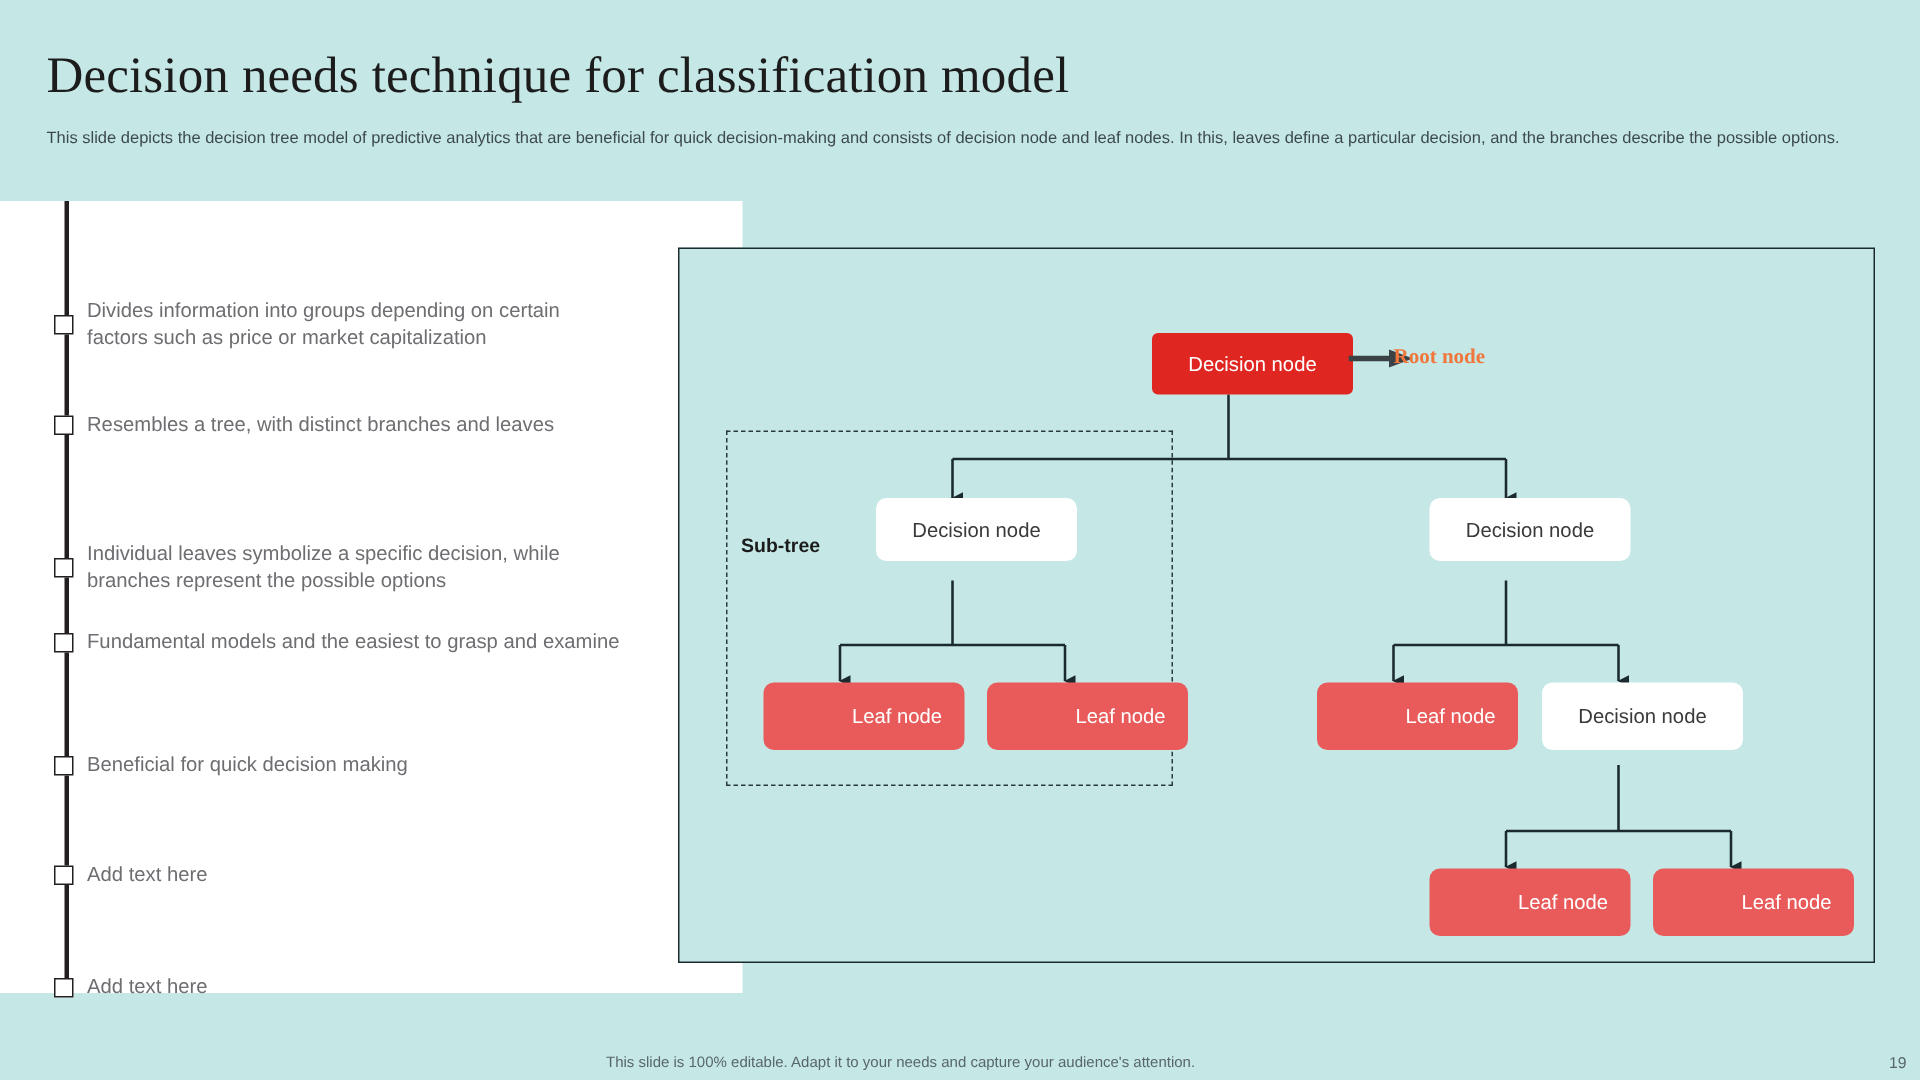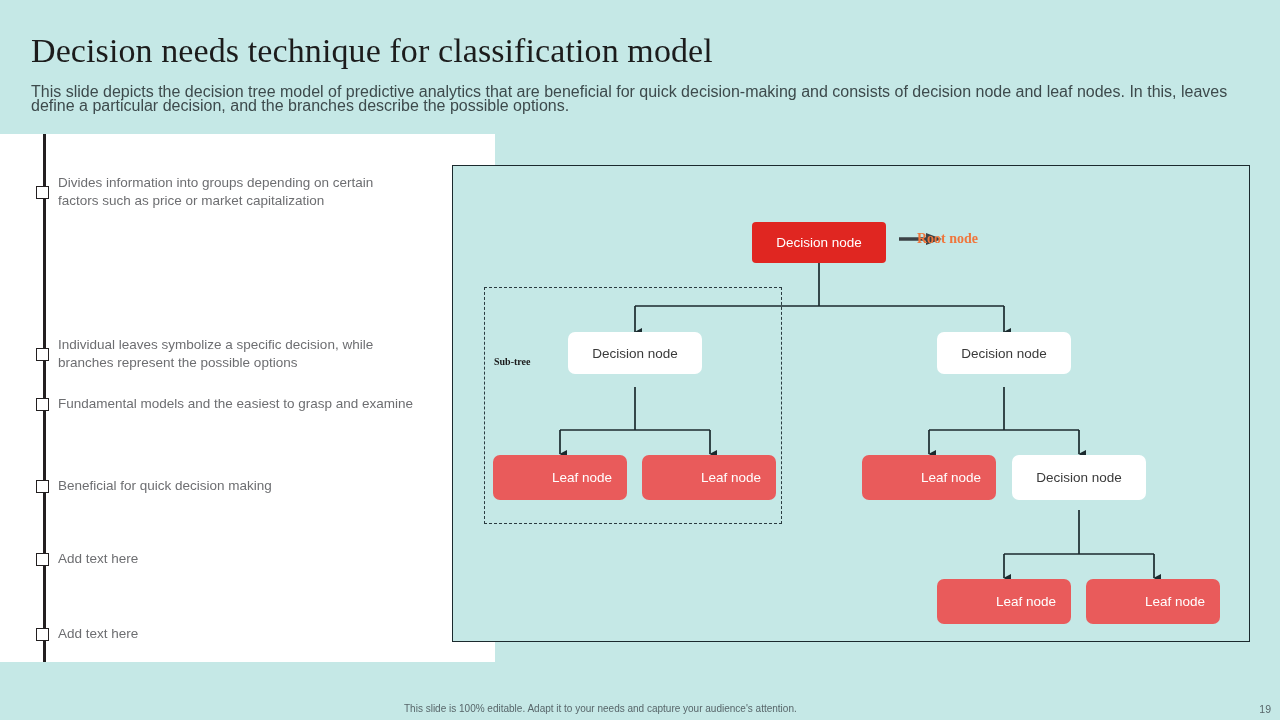--- a/index.html
+++ b/index.html
@@ -22,21 +22,21 @@
     font-size: 34px;
     font-weight: 400;
     color: #1c1c1c;
     letter-spacing: 0.1px;
     line-height: 42px;
   }
   .slide-subtitle {
     position: absolute;
     left: 31px; top: 85px;
     width: 1212px;
-    font-size: 16px;
+    font-size: 11px;
     line-height: 14px;
     color: #3d4a4c;
   }
 
   
   .left-panel {
     position: absolute;
     left: 0; top: 134px;
     width: 495px; height: 528px;
     background: #ffffff;
@@ -50,20 +50,21 @@
   .bullet-list {
     position: absolute;
     left: 0; top: 134px;
     width: 495px; height: 528px;
   }
   .bullet-item {
     position: absolute;
     left: 36px;
     display: flex;
     align-items: center;
+    margin-top: 24px;
   }
   .bullet-marker {
     flex: 0 0 auto;
     width: 13px; height: 13px;
     background: #ffffff;
     border: 1.6px solid #231f20;
     margin-right: 5px;
   }
   .bullet-text {
     font-size: 13.5px;
@@ -94,20 +95,21 @@
   .diagram-title span { padding-left: 0px; }
 
   
   .node {
     position: absolute;
     display: flex;
     align-items: center;
     justify-content: center;
     font-size: 13.5px;
     border-radius: 7px;
+    margin-left: 16px;
   }
   .node.root {
     background: #e02621;
     color: #ffffff;
     border-radius: 4px;
   }
   .node.decision {
     background: #ffffff;
     color: #3a3a3a;
   }
@@ -121,23 +123,23 @@
   .root-note {
     position: absolute;
     font-family: "Liberation Serif", serif;
     font-weight: bold;
     font-size: 14px;
     color: #f0763c;
     white-space: nowrap;
   }
   .subtree-label {
     position: absolute;
-    font-family: Liberation Serif, serif;
+    font-family: Liberation Sans, sans-serif;
     font-weight: bold;
-    font-size: 10px;
+    font-size: 13px;
     color: #1b1b1b;
     white-space: nowrap;
   }
   .subtree-dashed {
     position: absolute;
     border: 1.4px dashed #2a3b40;
     background: transparent;
   }
   .connector-svg {
     position: absolute;
@@ -173,20 +175,24 @@
 <div class="left-panel"></div>
 <div class="timeline-axis"></div>
 
 <div class="bullet-list">
 
   <div class="bullet-item" style="top:40px;">
     <span class="bullet-marker"></span>
     <span class="bullet-text">Divides information into groups depending on certain factors such as price or market capitalization</span>
   </div>
 
+  <div class="bullet-item" style="top:116px;">
+    <span class="bullet-marker"></span>
+    <span class="bullet-text">Resembles a tree, with distinct branches and leaves</span>
+  </div>
 
   <div class="bullet-item" style="top:202px;">
     <span class="bullet-marker"></span>
     <span class="bullet-text">Individual leaves symbolize a specific decision, while branches represent the possible options</span>
   </div>
 
   <div class="bullet-item" style="top:261px;">
     <span class="bullet-marker"></span>
     <span class="bullet-text">Fundamental models and the easiest to grasp and examine</span>
   </div>
@@ -244,21 +250,21 @@
       <path d="M551,388 L551,412" marker-end="url(#ah)"></path>
       <path d="M701,388 L701,412" marker-end="url(#ah)"></path>
     </g>
   </svg>
 
   <div class="node root" style="left:299px; top:56px; width:134px; height:41px;">Decision node</div>
 
   <svg class="arrow-glyph" style="left:446px; top:66px;" viewBox="0 0 44 14">
     <path d="M0,5.2 L27,5.2 L27,1 L43,7 L27,13 L27,8.8 L0,8.8 Z" fill="#3b4246"></path>
   </svg>
-  <div class="root-note" style="left:464px; top:65px;">Root node</div>
+  <div class="root-note" style="left:476px; top:65px;">Root node</div>
 
   <div class="subtree-label" style="left:41px; top:190px;">Sub-tree</div>
 
   <div class="node decision" style="left:115px; top:166px; width:134px; height:42px;">Decision node</div>
 
   <div class="node decision" style="left:484px; top:166px; width:134px; height:42px;">Decision node</div>
 
   <div class="node leaf" style="left:40px; top:289px; width:134px; height:45px;">Leaf node</div>
 
   <div class="node leaf" style="left:189px; top:289px; width:134px; height:45px;">Leaf node</div>

